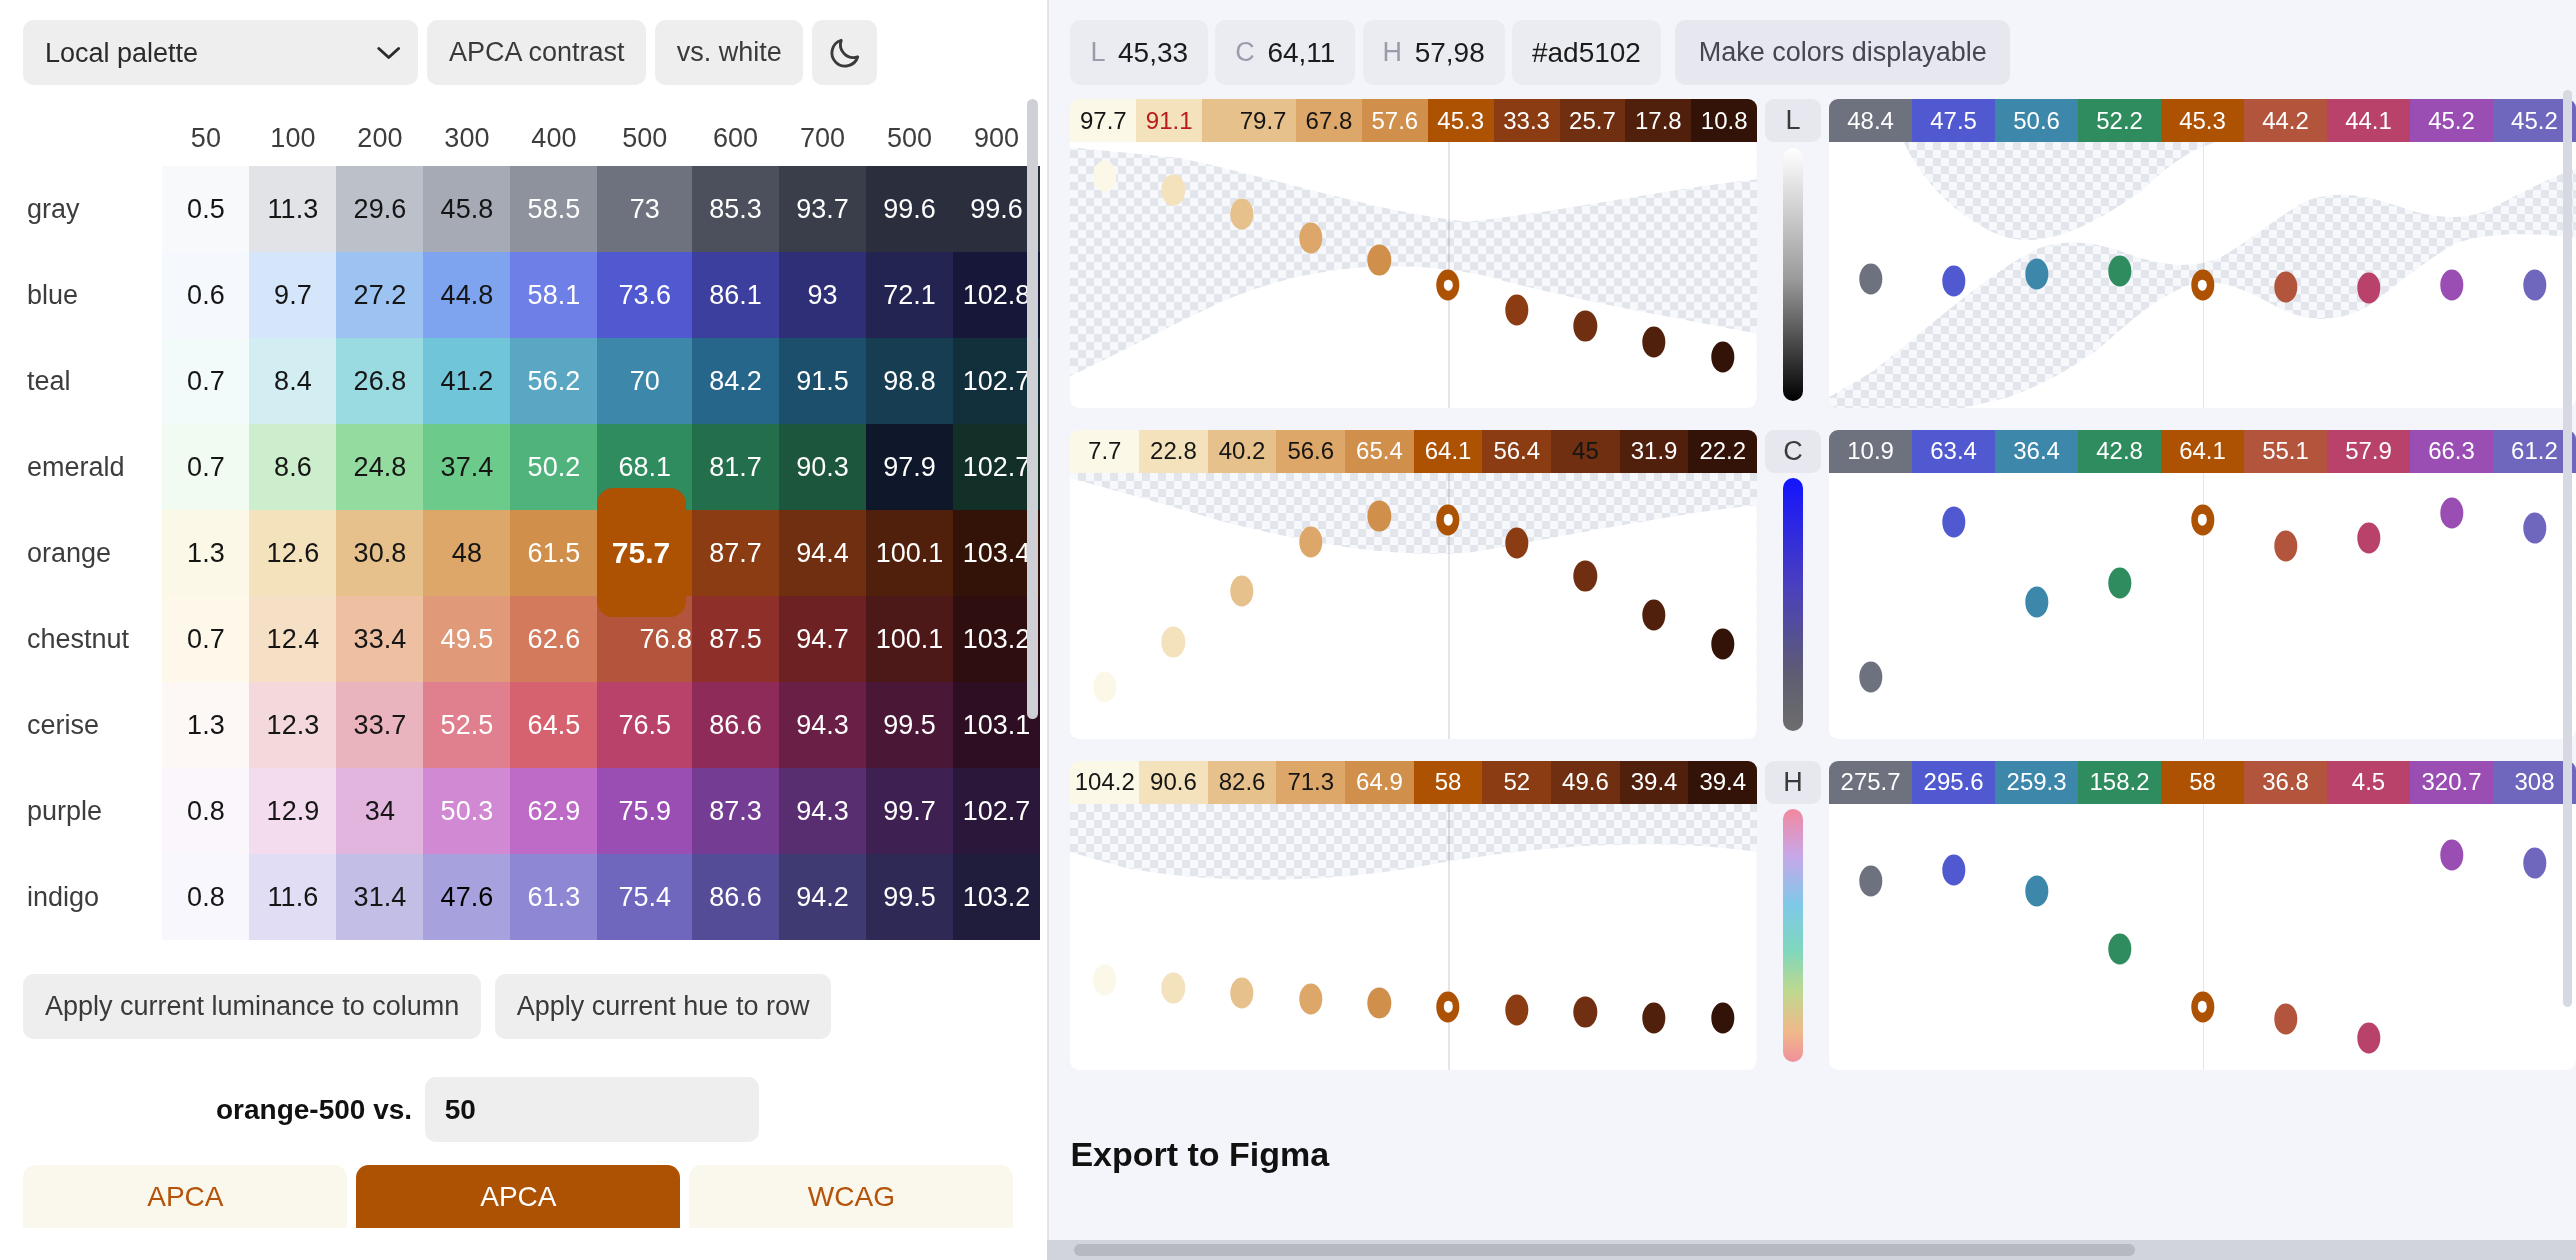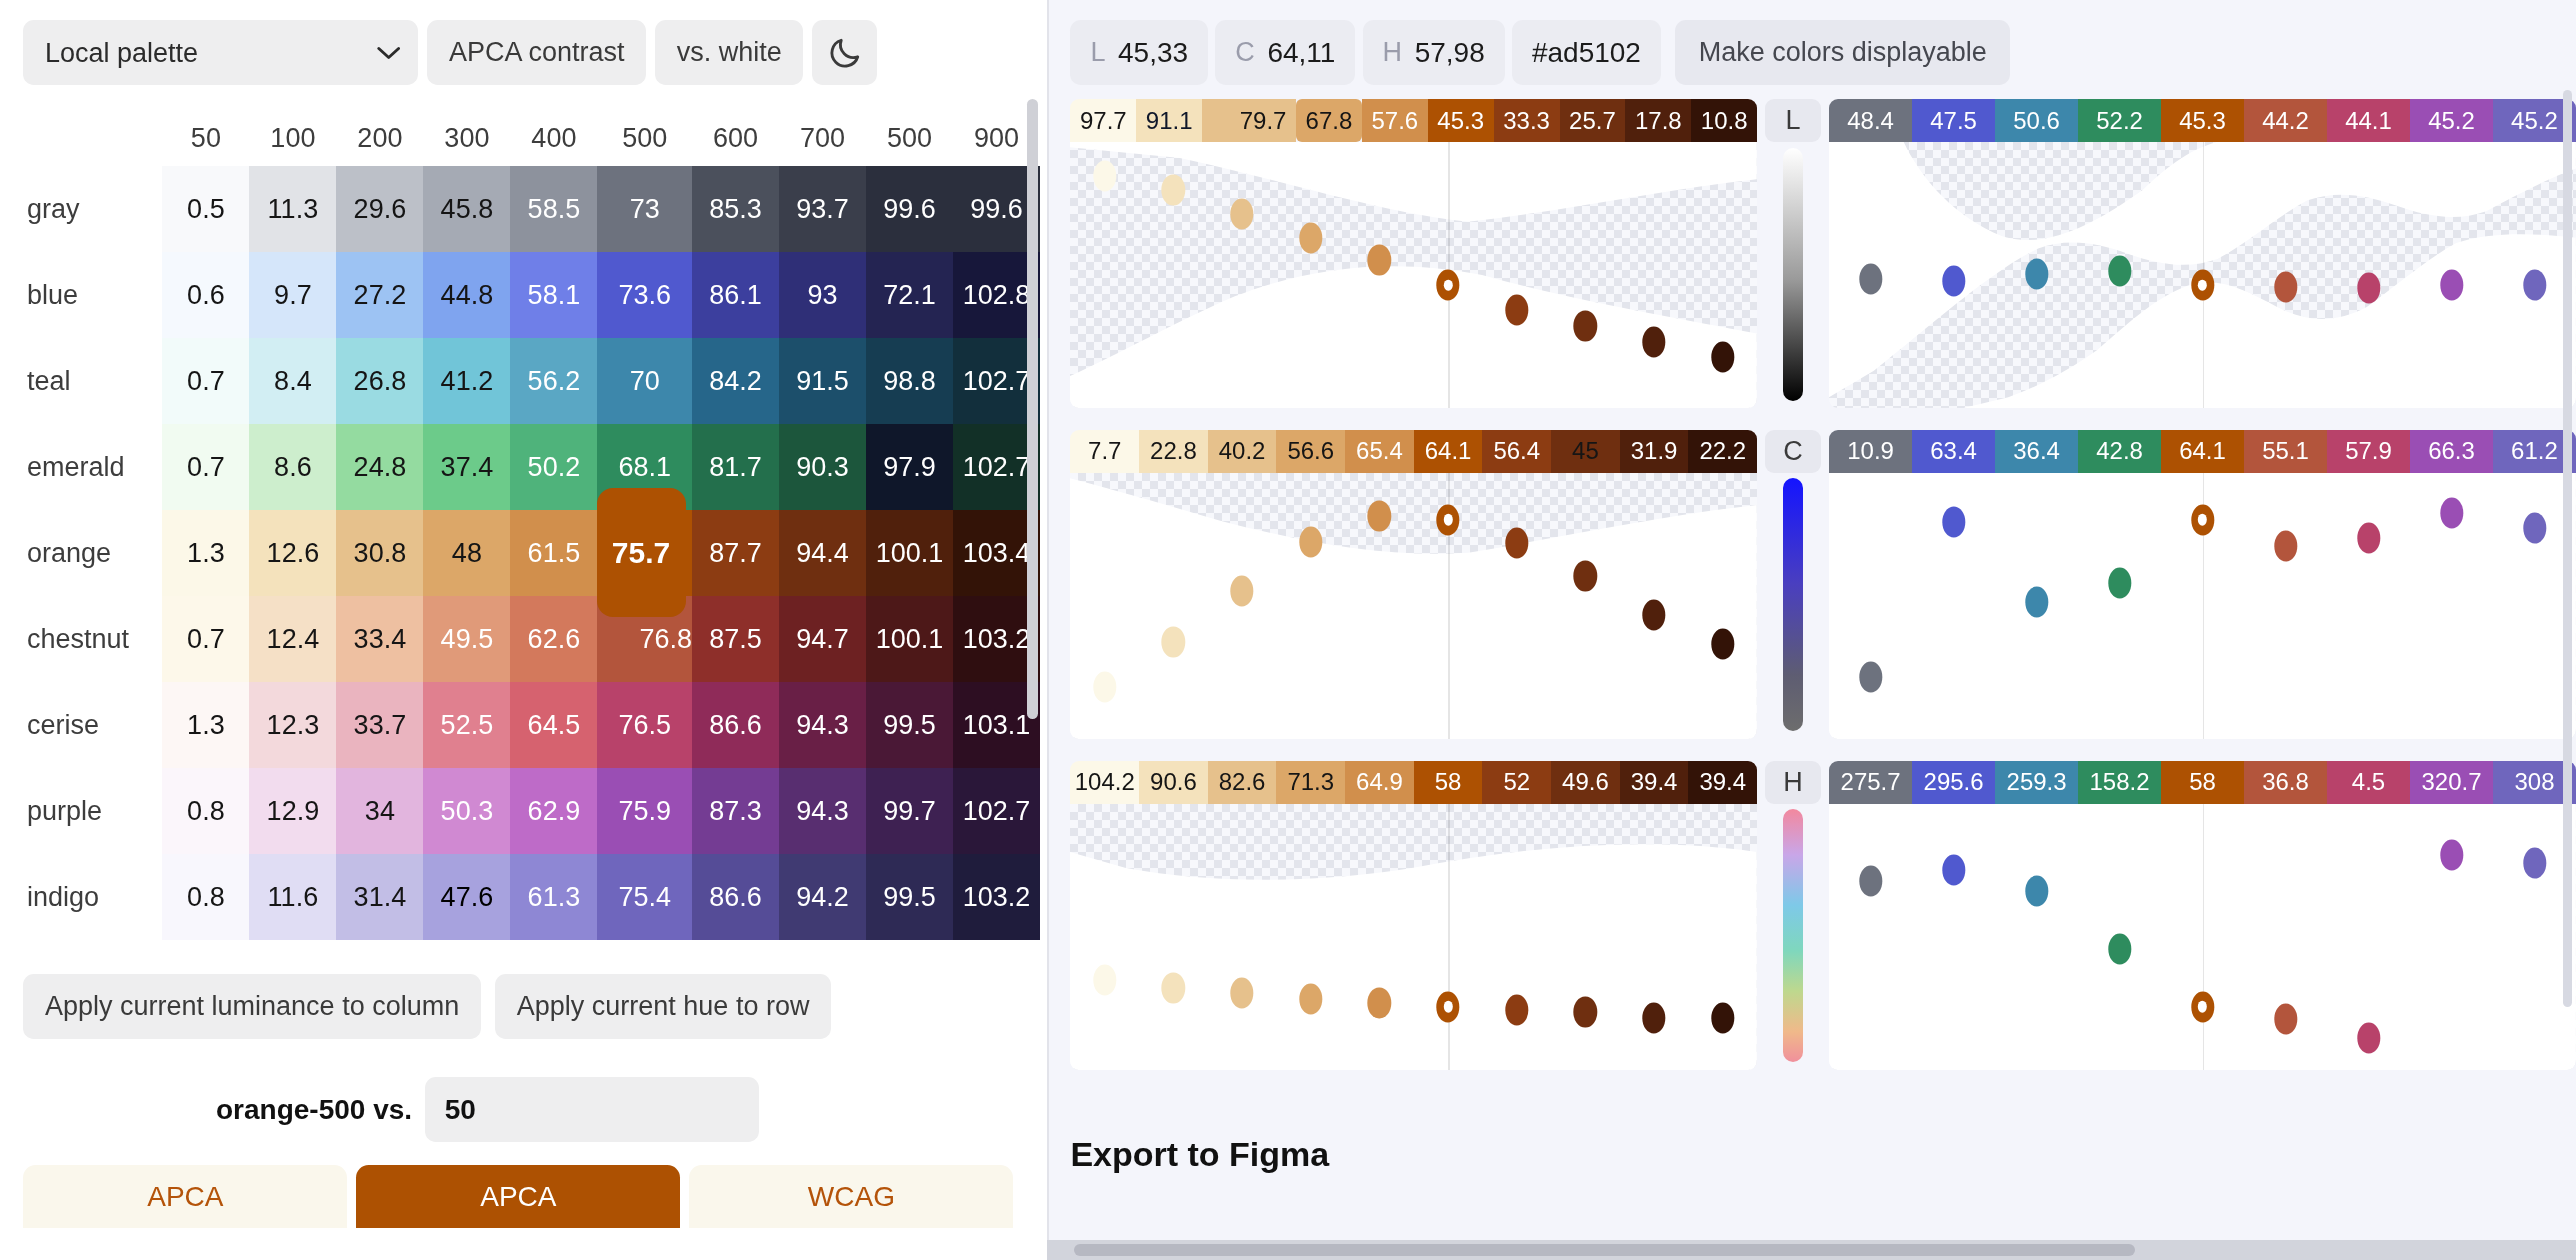--- a/index.html
+++ b/index.html
@@ -429,23 +429,23 @@
       </div>
       <div class="hex-chip">#ad5102</div>
       <button class="make-btn">Make colors displayable</button>
     </div>
 
     <div class="charts" id="charts">
         <div class="chart-row">
           <div class="chart-panel left-chart">
             <div class="strip">
               <div class="seg" style="background: rgb(252, 248, 232); color: rgb(21, 21, 21);">97.7</div>
-              <div class="seg" style="background: rgb(244, 226, 188); color: #0f172a;">91.1</div>
+              <div class="seg" style="background: rgb(244, 226, 188); color: #b91c1c;">91.1</div>
               <div class="seg" style="background: rgb(230, 193, 140); color: rgb(21, 21, 21); padding-left: 28px;">79.7</div>
-              <div class="seg" style="background: rgb(220, 167, 104); color: rgb(21, 21, 21); border-radius: 6px;">67.8</div>
+              <div class="seg" style="background: rgb(220, 167, 104); color: rgb(21, 21, 21);">67.8</div>
               <div class="seg" style="background: rgb(209, 143, 76); color: rgb(255, 255, 255);">57.6</div>
               <div class="seg" style="background: rgb(173, 81, 2); color: rgb(255, 255, 255);">45.3</div>
               <div class="seg" style="background: rgb(140, 60, 18); color: rgb(255, 255, 255);">33.3</div>
               <div class="seg" style="background: rgb(111, 47, 16); color: rgb(255, 255, 255);">25.7</div>
               <div class="seg" style="background: rgb(80, 32, 12); color: rgb(255, 255, 255);">17.8</div>
               <div class="seg" style="background: rgb(51, 19, 7); color: rgb(255, 255, 255);">10.8</div>
             </div>
             <div class="plot">
               <svg viewBox="0 0 100 100" preserveAspectRatio="none" width="100%" height="100%" style="position: absolute; inset: 0px;">
                 <path d="M0,0 H100 V14 C86,18 72,26 58,30 C46,27 32,15 16,6 L0,2 Z" fill="#ffffff"></path>

